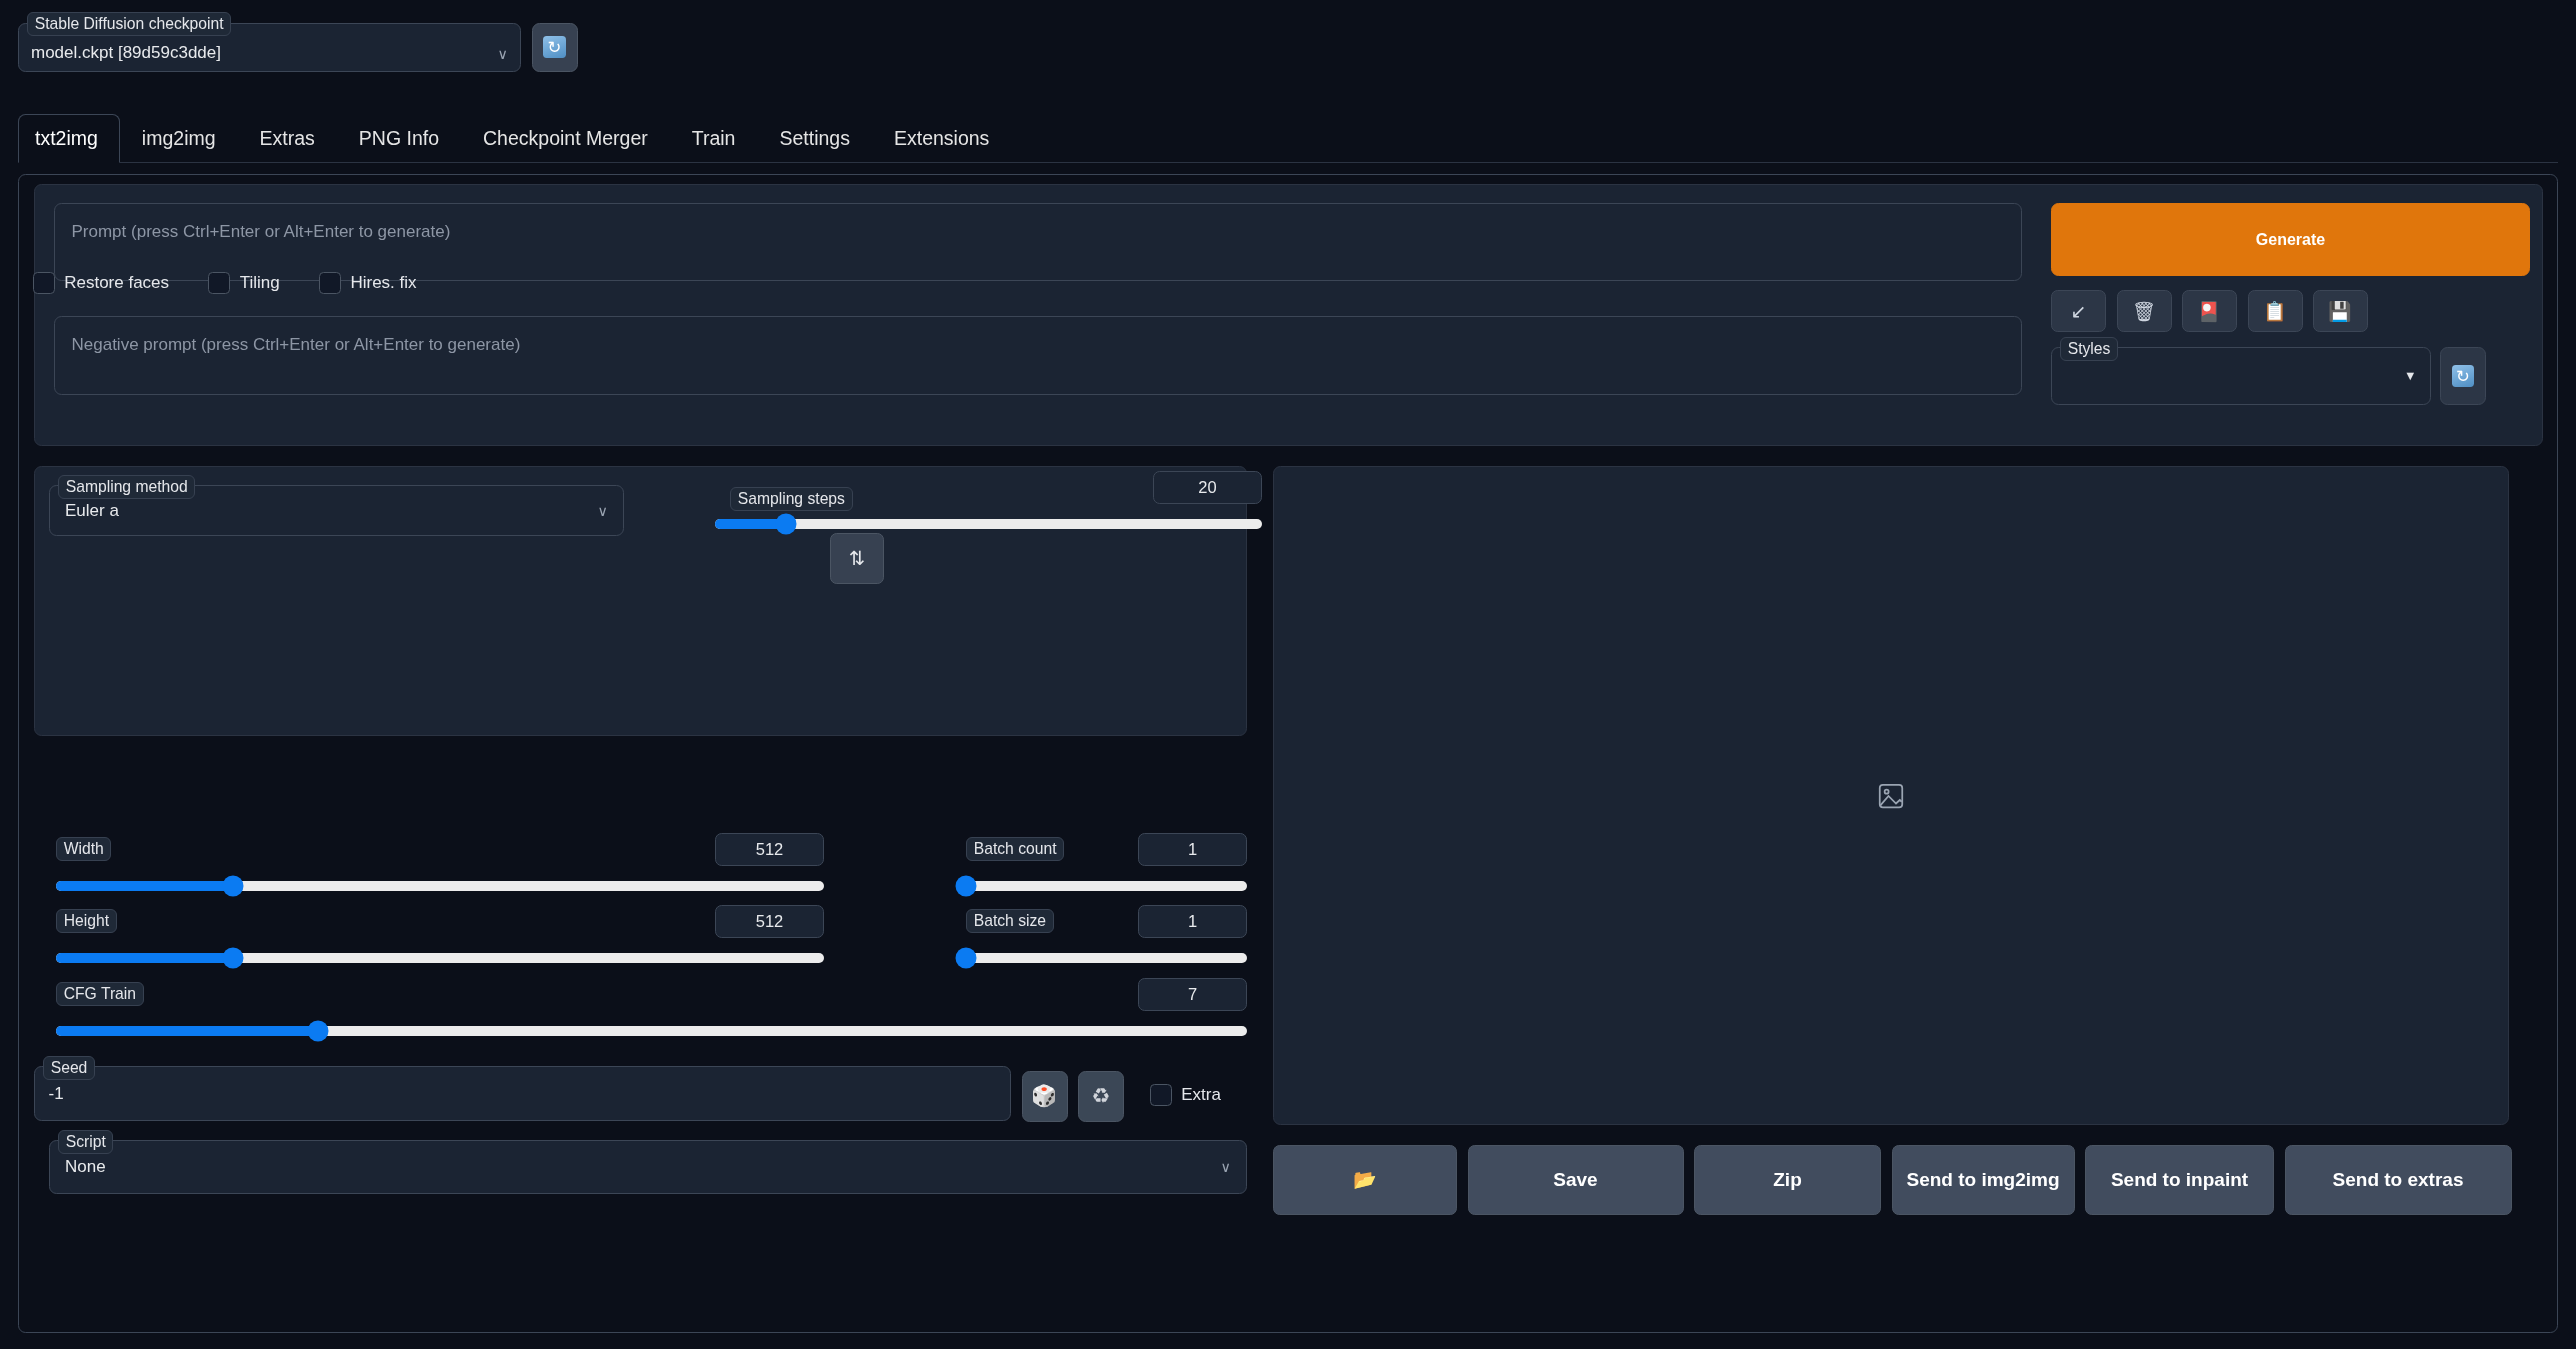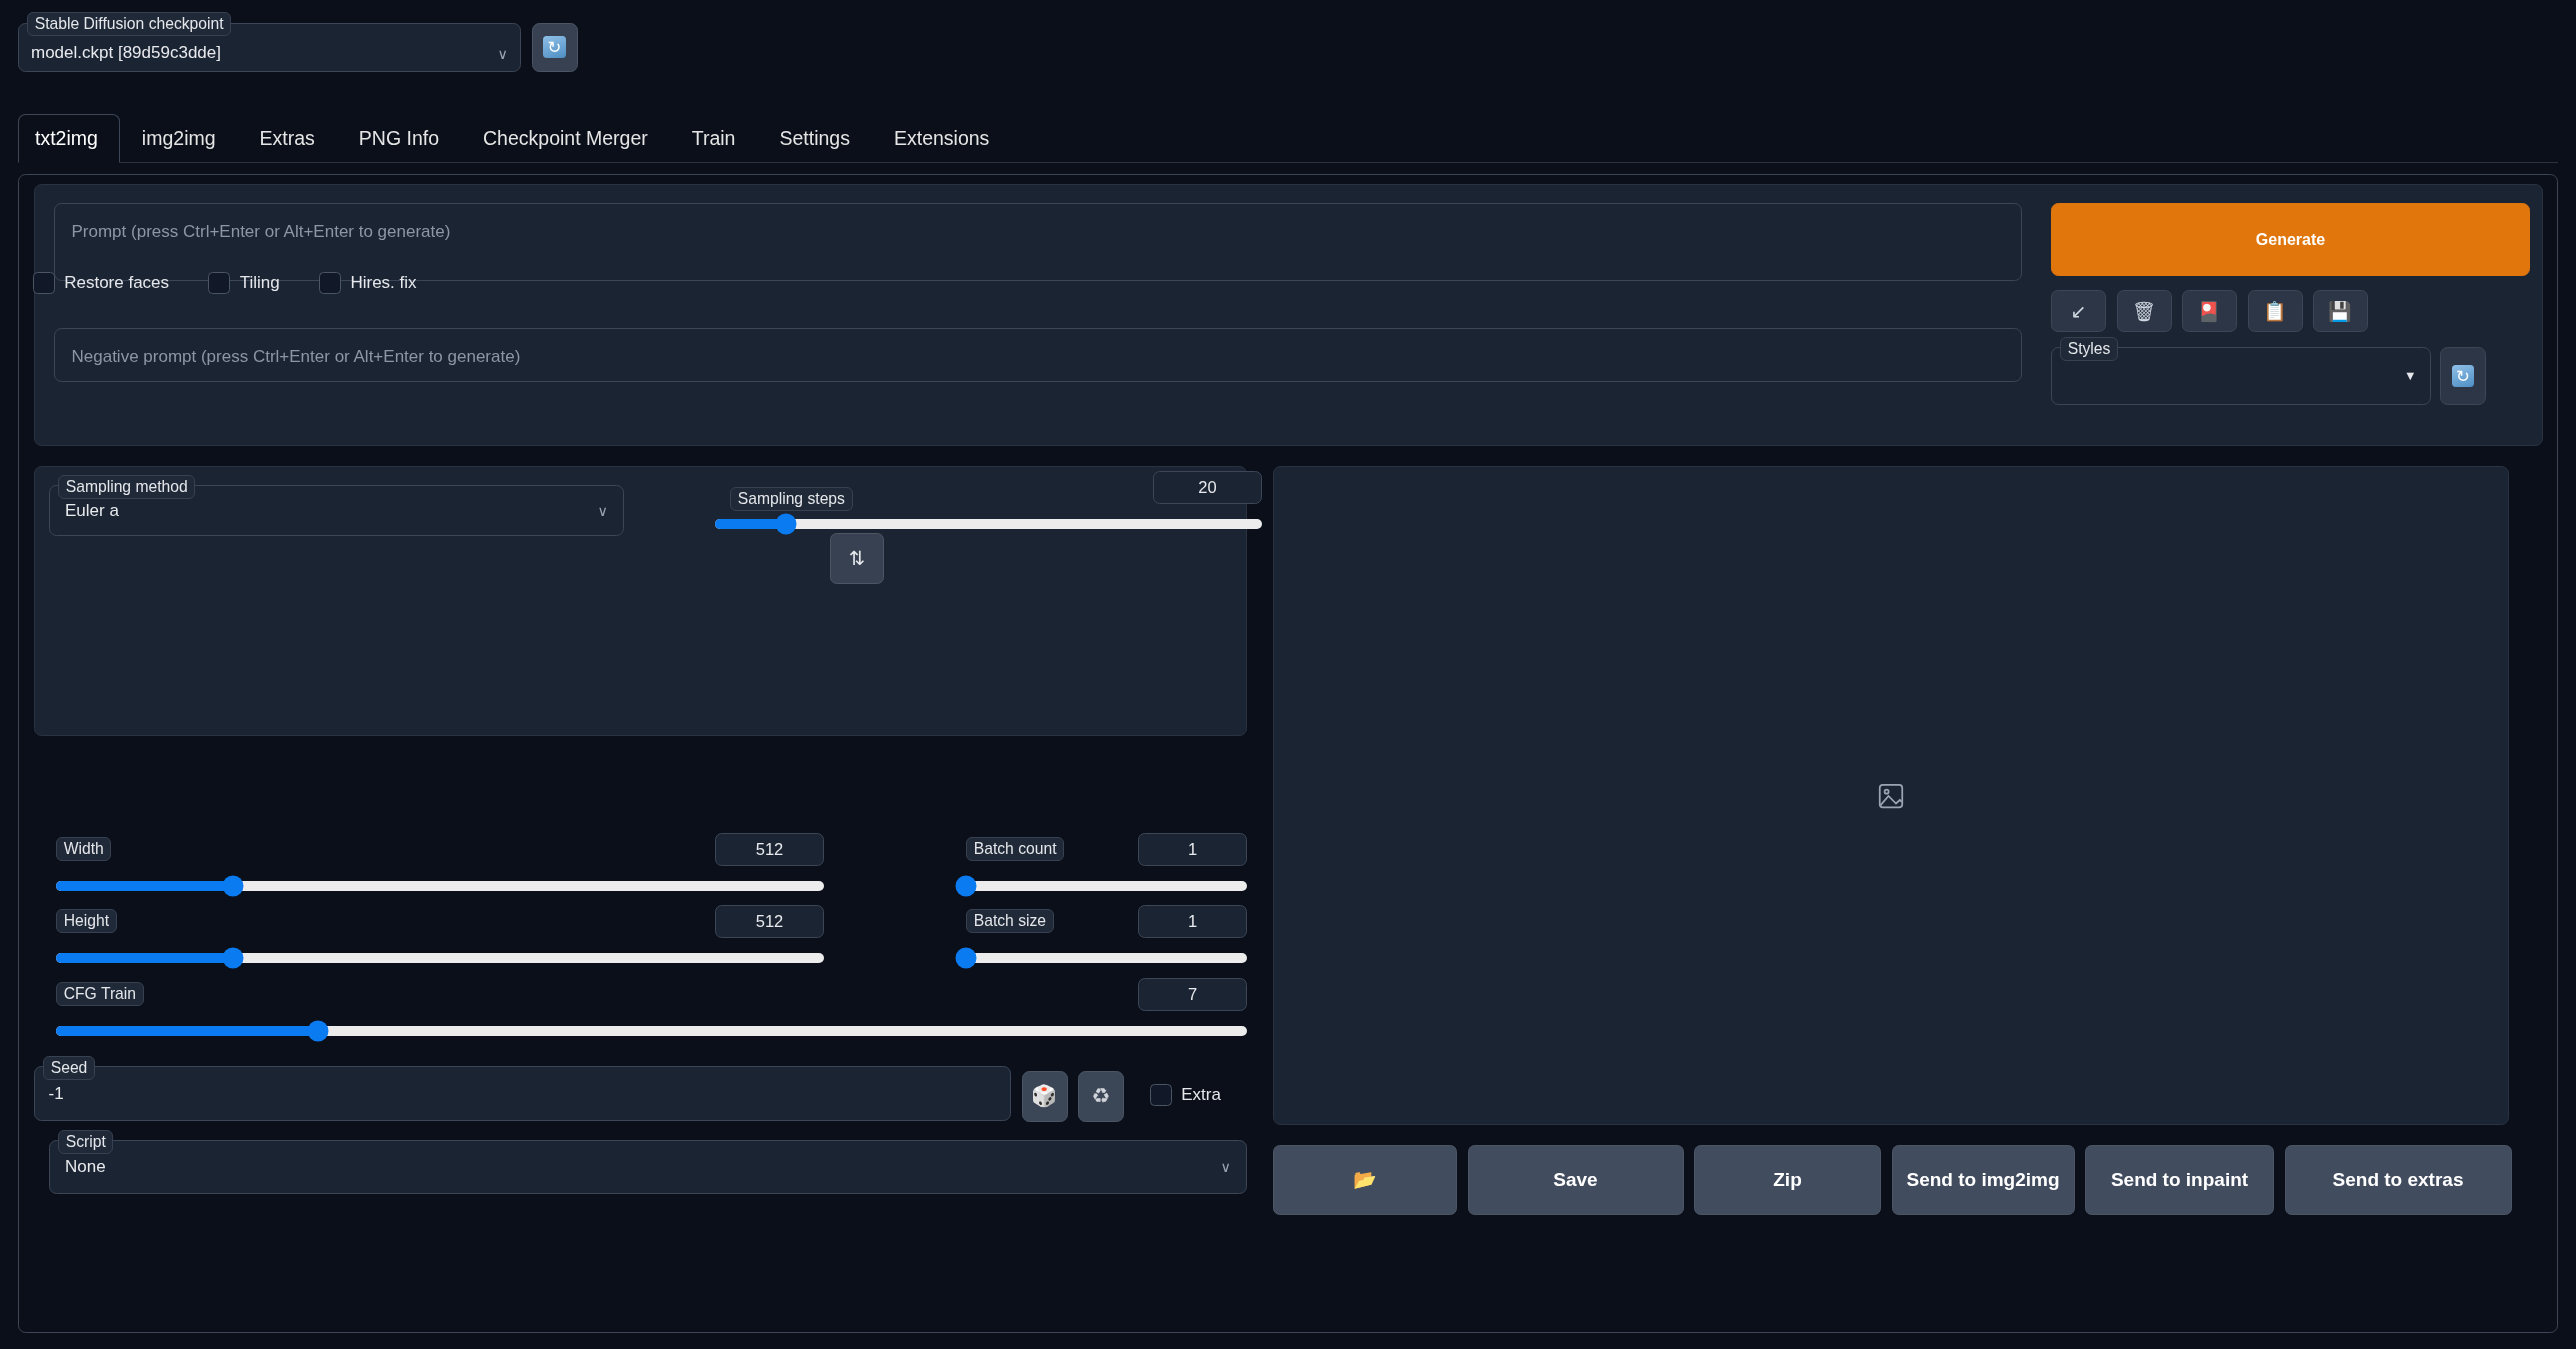--- a/index.html
+++ b/index.html
@@ -69,21 +69,21 @@
   .prompt-card {
     position: absolute; left: 15px; top: 9px; width: 2509px; height: 262px;
     background: #1b2433; border: 0.7px solid #2b3342; border-radius: 7.5px;
   }
   .ta {
     position: absolute; background: #1b2433; border: 0.7px solid #3c4656;
     border-radius: 7.5px; color: #8d96a5; font-size: 17px;
     padding: 18px 16.5px;
   }
   #ta-prompt { left: 19px; top: 18px; width: 1968px; height: 78px; }
-  #ta-neg    { left: 19px; top: 143px; width: 1968px; height: 54px; }
+  #ta-neg    { left: 19px; top: 131px; width: 1968px; height: 79px; }
 
   .generate-btn {
     position: absolute; left: 2016px; top: 18px; width: 479px; height: 73px;
     background: #e0760c; border: 0.7px solid #e0760c; border-radius: 7.5px;
     color: #ffffff; font-size: 16px; font-weight: bold;
     display: flex; align-items: center; justify-content: center; cursor: pointer;
   }
   .tool-row { position: absolute; left: 2016px; top: 105px; display: flex; gap: 10.5px; }
   .tool-btn {
     width: 55px; height: 42px; background: #2c3646; border: 0.7px solid #3c4656;

